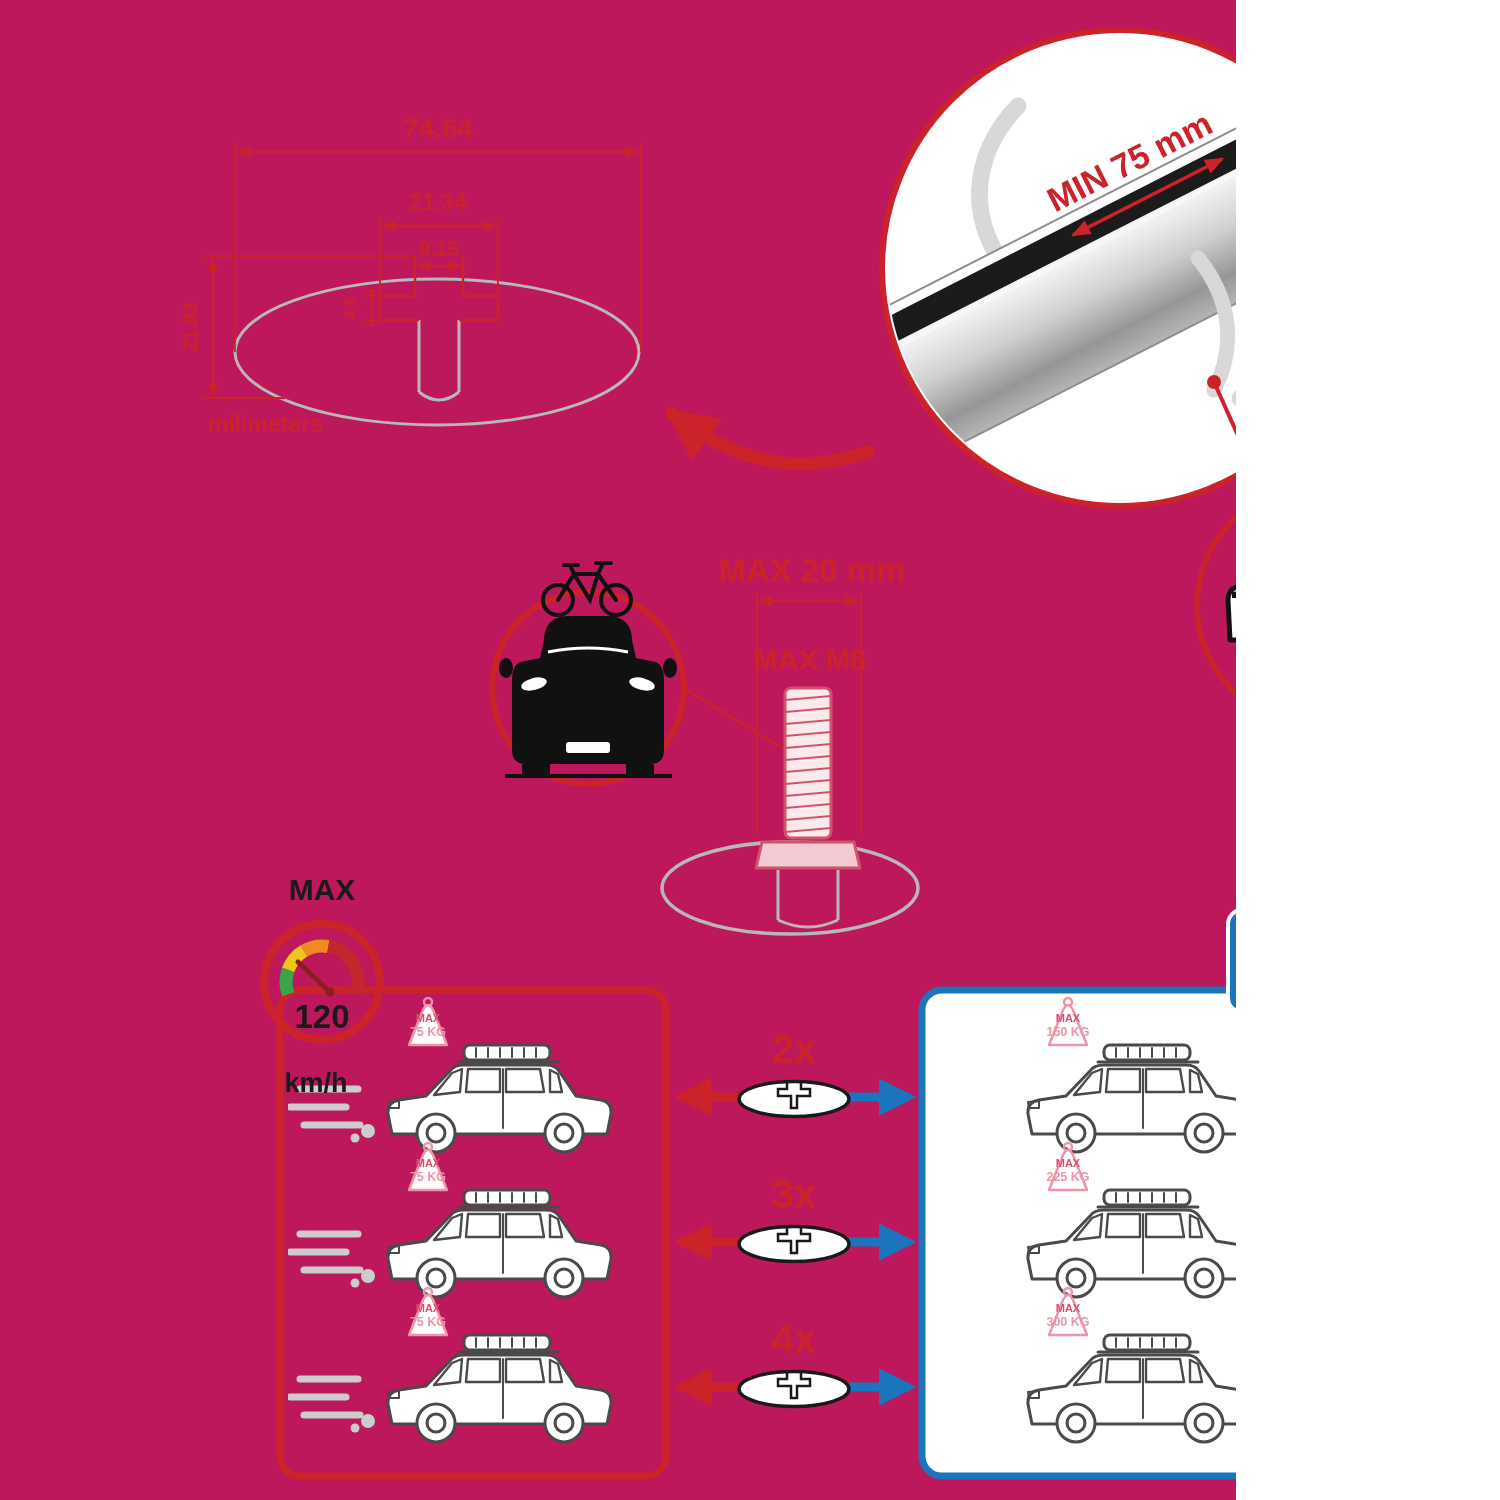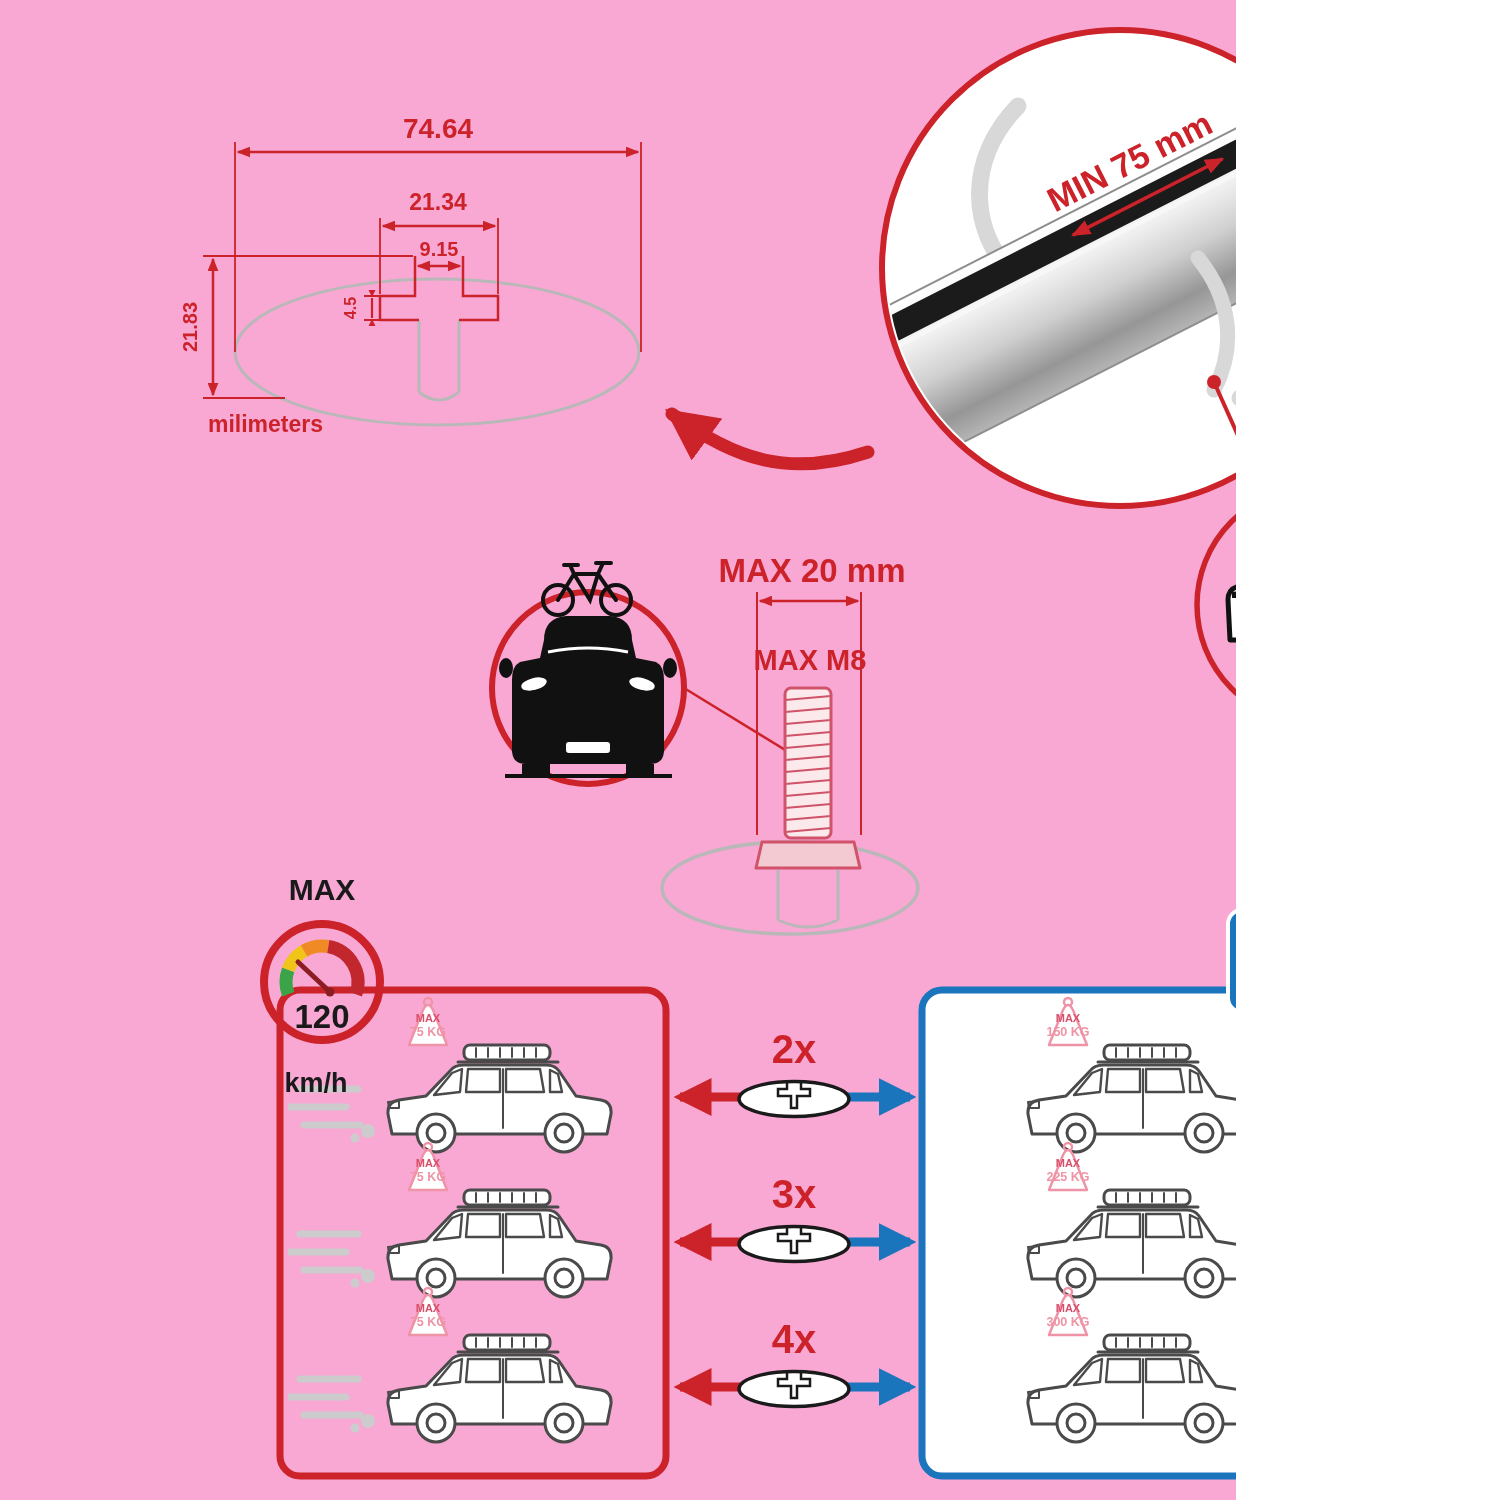--- a/index.html
+++ b/index.html
@@ -1,16 +1,16 @@
 <!DOCTYPE html>
 <html><head>
 <meta charset="utf-8">
 <style>
   html,body{margin:0;padding:0;background:#fff;}
-  .canvas{position:relative;width:1236px;height:1500px;background:#f9a8d4;font-family:"Liberation Sans",sans-serif;overflow:hidden;}
+  .canvas{position:relative;width:1236px;height:1500px;background:#be185d;font-family:"Liberation Sans",sans-serif;overflow:hidden;}
   svg text{font-family:"Liberation Sans",sans-serif;}
   .t-red{fill:#cc2229;font-weight:bold;}
   .t-black{fill:#1a1a1a;font-weight:bold;}
   .t-white{fill:#ffffff;font-weight:bold;}
   .t-pink-d{fill:#d94f6b;font-weight:bold;}
   .t-pink{fill:#ef93a6;font-weight:bold;}
   .ln-red{stroke:#cc2229;fill:none;}
   .ln-gray{stroke:#b8b8b8;fill:none;}
   .ln-ghost{stroke:#d8d8d8;fill:none;}
 </style>

